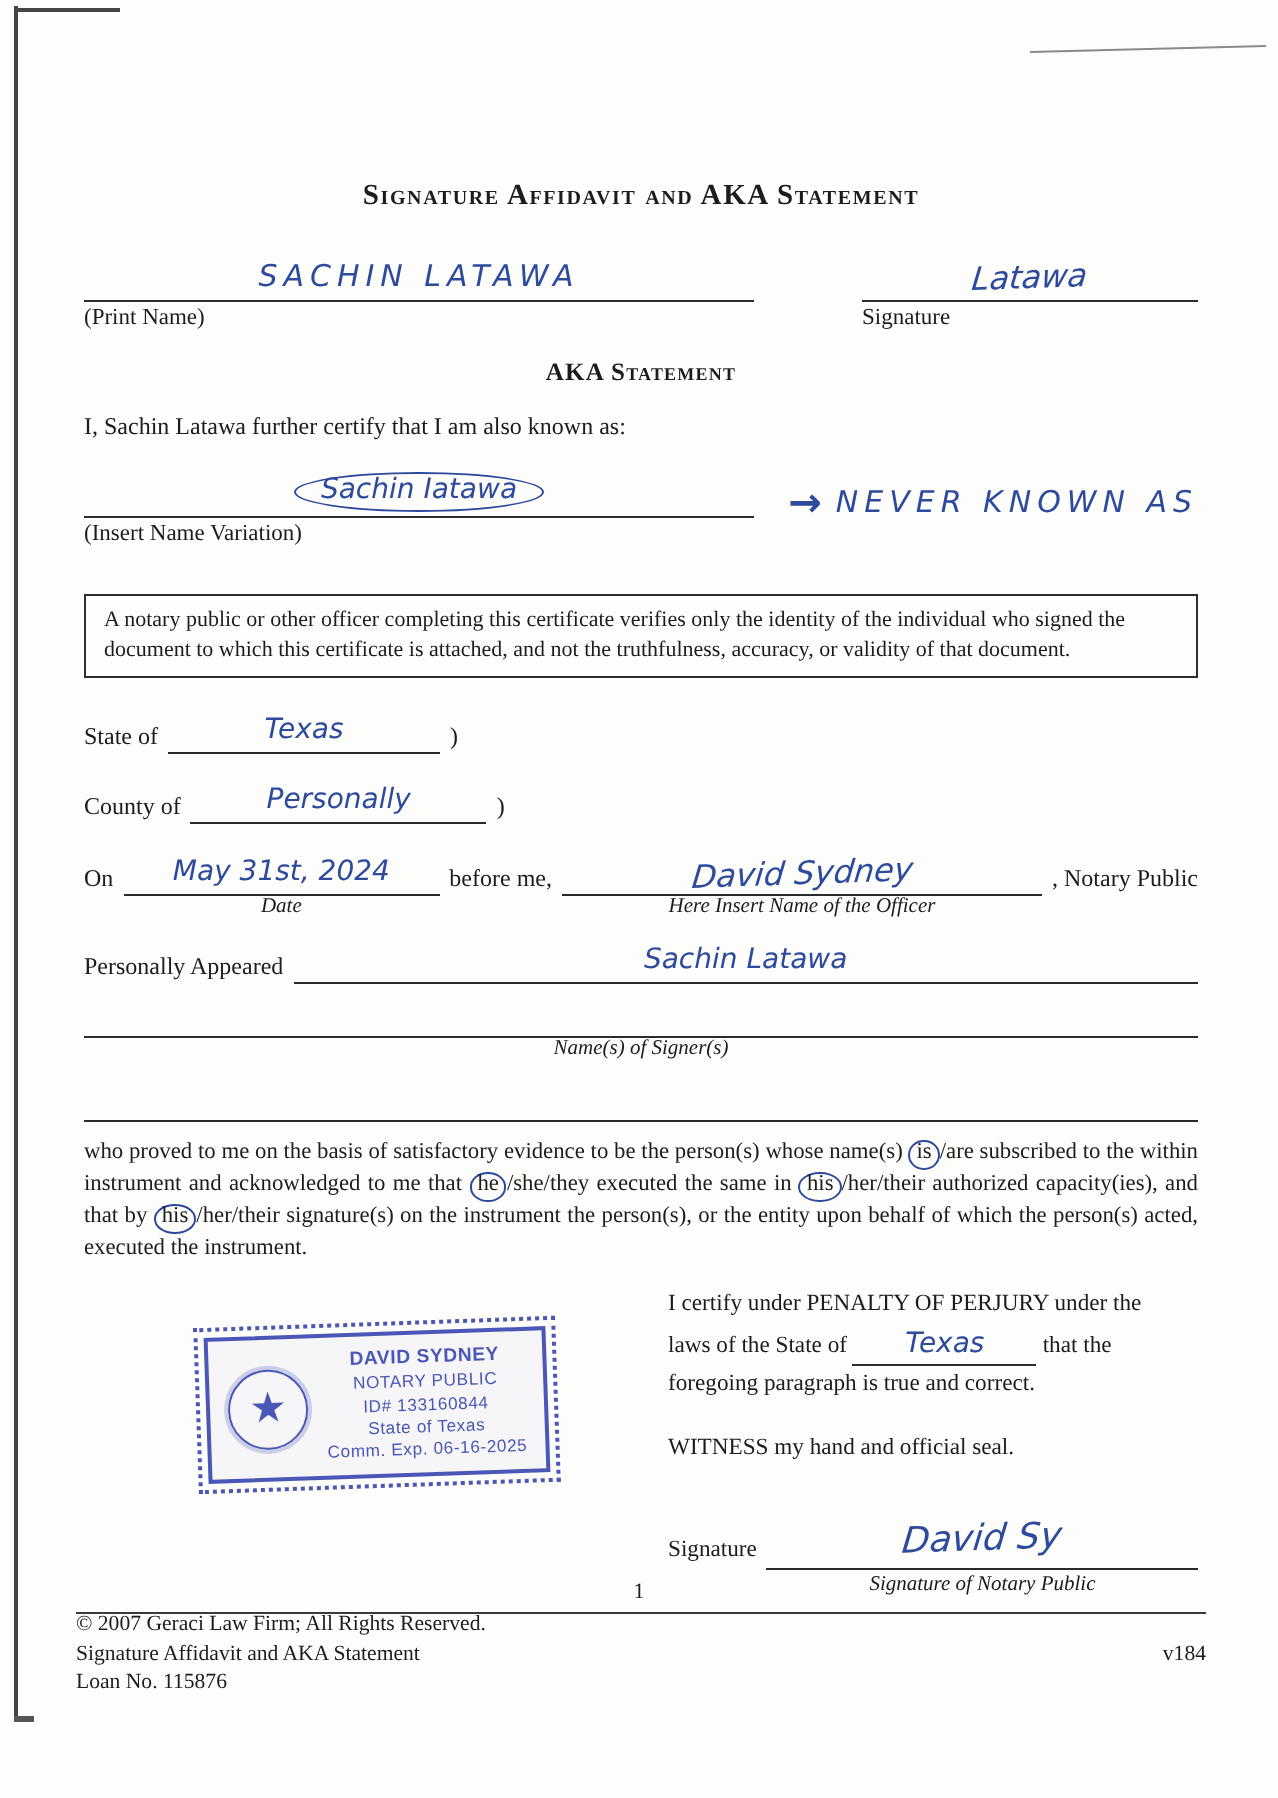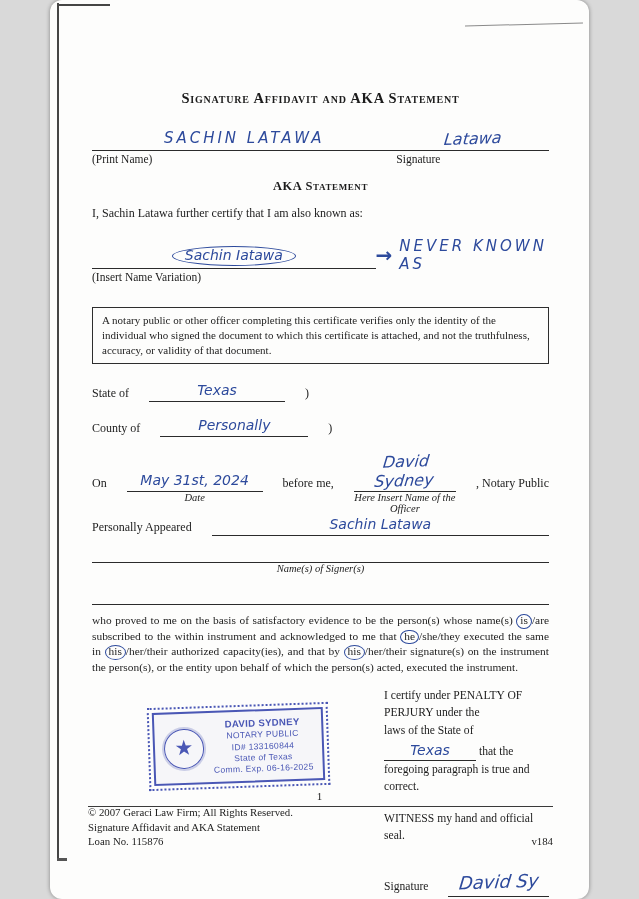--- a/index.html
+++ b/index.html
@@ -1,25 +1,24 @@
 <!DOCTYPE html>
 <html><head>
 <meta charset="utf-8">
 <title>Signature Affidavit and AKA Statement</title>
 <style>
   * { margin:0; padding:0; box-sizing:border-box; }
   html,body { background:#d9d9d9; }
   body { font-family:"Liberation Serif", serif; }
 
   .page {
-    position:relative; width:539px; height:899px; margin:0 auto;
+    position:relative; width:639px; height:899px; margin:0 auto;
     background:#fdfdfc; color:#1c1c1c; font-size:12px;
     padding:90px 40px 0 42px; overflow:hidden;
     box-shadow:0 0 4px rgba(0,0,0,.4);
-    border-radius:12px;
   }
   
   .scan-left { position:absolute; left:7px; top:3px; width:2px; height:856px; background:#454545; }
   .scan-top { position:absolute; left:8px; top:4px; width:52px; height:2px; background:#454545; }
   .scan-tr { position:absolute; right:6px; top:24px; width:118px; height:1px; background:#8a8a8a; transform:rotate(-1.5deg); }
   .scan-bl { position:absolute; left:7px; bottom:38px; width:10px; height:3px; background:#555; }
 
   .doc-title { font-size:14.5px; font-weight:bold; font-variant:small-caps; letter-spacing:.8px; text-align:center; margin-bottom:22px; }
   .intro { margin-bottom:4px; }
 
@@ -37,21 +36,21 @@
   .field-label { font-size:11.5px; margin-top:2px; }
 
   .aka-title { font-size:12.5px; font-weight:bold; font-variant:small-caps; letter-spacing:.6px; text-align:center; margin:14px 0 12px; }
 
   .circled-name { border:1.6px solid #2d4a9c; border-radius:50%; padding:0 12px 2px; }
   .aka-note { display:flex; align-items:center; gap:7px; padding-bottom:10px; }
   .arrow-glyph { font-size:20px; font-weight:bold; letter-spacing:0; }
 
   .notice-box { border:1px solid #2e2e2e; padding:5px 9px; font-size:11px; line-height:1.35; margin:24px 0 18px; }
 
-  .line-row { display:flex; align-items:flex-end; gap:20px; margin-bottom:15px; }
+  .line-row { display:flex; align-items:flex-end; gap:5px; margin-bottom:15px; }
   .line-row.hinted-row { margin-bottom:24px;justify-content:flex-end; }
   .lbl { white-space:nowrap; padding-bottom:1px; }
   .fill { position:relative; border-bottom:1px solid #2b2b2b; text-align:center; min-height:20px; padding:0 4px 1px; }
   .fill .hint { position:absolute; top:100%; left:0; right:0; margin-top:1px;
                 font-style:italic; font-size:10.5px; text-align:center; color:#1c1c1c;
                 font-family:"Liberation Serif", serif; letter-spacing:0; }
   .w140 { width:136px; } .w150 { width:148px; } .w160 { width:158px; }
   .grow { flex:1 1 auto; }
 
   .blank-line { position:relative; border-bottom:1px solid #2b2b2b; height:12px; }
@@ -76,21 +75,21 @@
   .stamp-text .s0 { font-size:9.6px; font-weight:bold; }
 
   .certify-line { margin-bottom:1px; }
   .ifill { display:inline-block; min-width:92px; border-bottom:1px solid #2b2b2b; text-align:center; padding:0 4px; }
   .witness { margin:15px 0 24px; }
   .sig-line { margin-bottom:0; }
   .sig-line .fill { min-height:26px; }
 
   .page-num { position:absolute; left:0; right:0; bottom:97px; text-align:center; font-size:11px; }
   .footer-rule { position:absolute; left:38px; right:36px; bottom:92px; height:0; border:none; border-top:1px solid #3a3a3a; }
-  .footer { position:absolute; left:38px; right:36px; bottom:50px; display:flex; justify-content:space-between; align-items:flex-end; font-size:10.8px; line-height:1.35; }
+  .footer { position:absolute; left:38px; right:36px; bottom:50px; display:flex; justify-content:space-between; align-items:center; font-size:10.8px; line-height:1.35; }
 </style>
 </head>
 <body>
 
 <div class="page">
   <div class="scan-left"></div>
   <div class="scan-top"></div>
   <div class="scan-tr"></div>
   <div class="scan-bl"></div>
 

